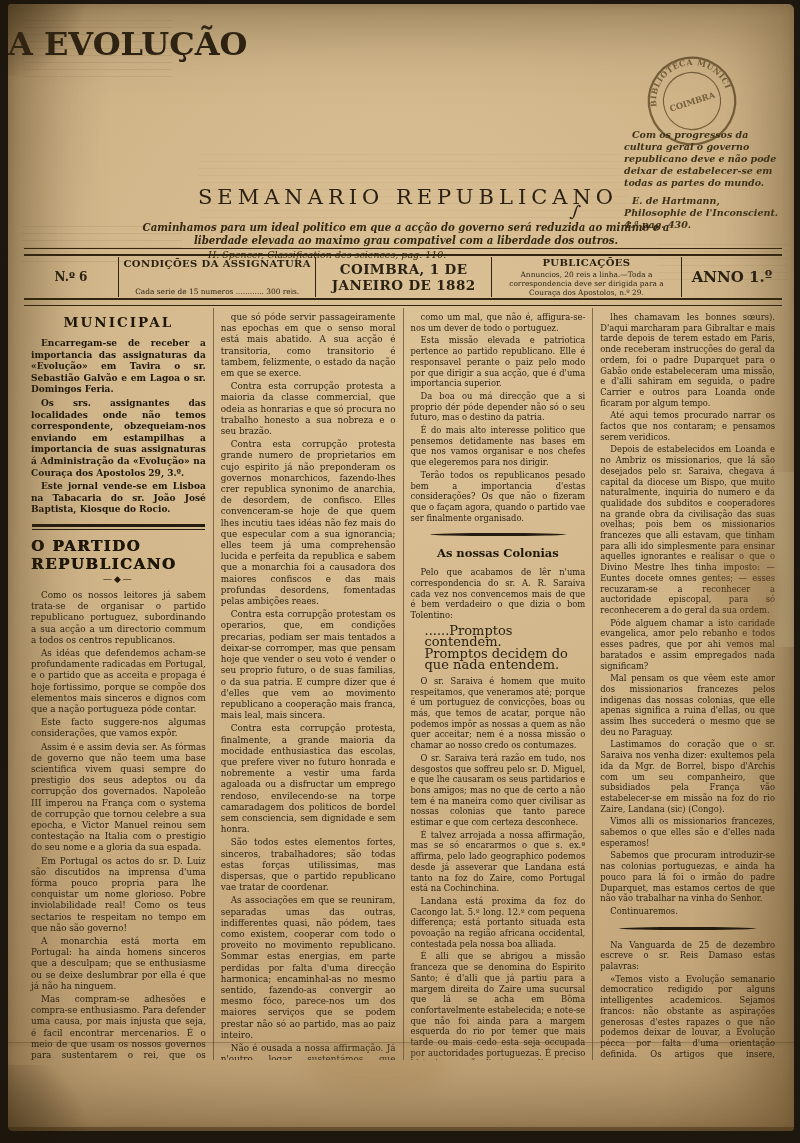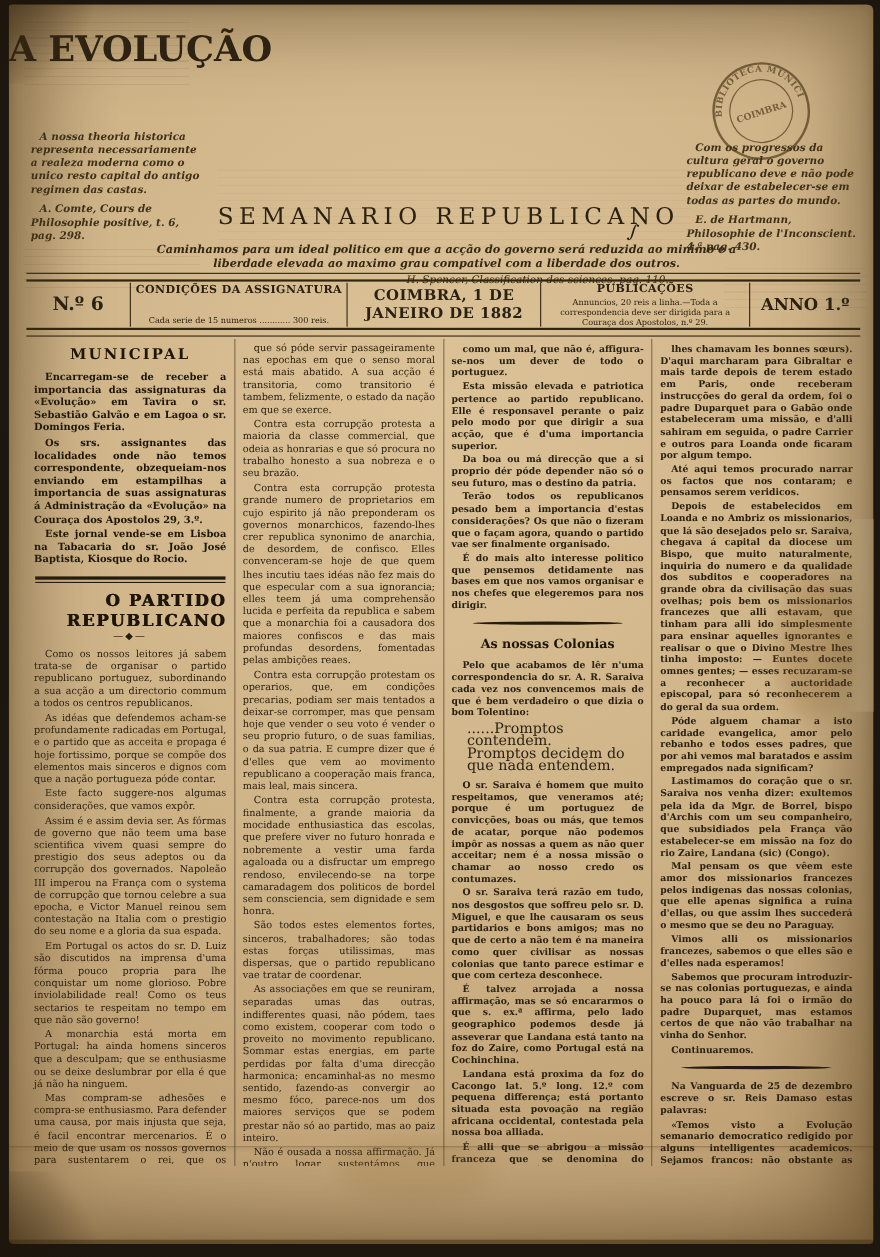--- a/index.html
+++ b/index.html
@@ -36,70 +36,66 @@
   .note{color:#3e3019;}
   .note.left{left:20px;top:94px;}
   .note.right{right:14px;top:104px;}
   .note p{margin:0 0 6px;text-indent:8px;font-weight:bold;}
   .note .src{font-weight:bold;}
   .subtitle{position:absolute;top:160px;left:180px;width:440px;margin:0;text-align:center;
     font-size:21px;font-weight:normal;letter-spacing:5px;color:#2b2113;}
   .flourish{position:absolute;left:563px;top:176px;font-size:17px;transform:rotate(14deg);color:#2b2113;}
   .motto{position:absolute;top:196px;left:118px;width:560px;margin:0;text-align:center;
     font-style:italic;font-weight:bold;font-size:10.2px;line-height:13px;color:#332712;}
-  .motto-src{position:absolute;top:224px;left:200px;width:400px;margin:0;text-align:right;
+  .motto-src{position:absolute;top:224px;left:200px;width:400px;margin:0;text-align:left;
     font-style:italic;font-size:9.5px;color:#332712;}
   .stamp{position:absolute;right:56px;top:30px;width:92px;height:92px;color:#5f4a29;opacity:.8;transform:rotate(-18deg);}
 
   .inner{position:absolute;left:16px;right:12px;top:244px;}
   .dbl-a{height:5px;border-top:1px solid #31250f;border-bottom:2px solid #31250f;}
   .dbl-b{height:5px;border-top:2px solid #31250f;border-bottom:1px solid #31250f;margin-bottom:2px;}
   .dateline{display:flex;align-items:stretch;height:40px;margin:1px 0;}
   .dl-cell{display:flex;flex-direction:column;justify-content:center;text-align:center;padding:1px 4px;}
   .dl-cell + .dl-cell{border-left:1px solid #31250f;}
-  .dl-issue{width:86px;font-size:17px;font-weight:bold;justify-content:center;}
+  .dl-issue{width:86px;font-size:12px;font-weight:bold;justify-content:center;}
   .dl-sub{flex:1.3;justify-content:space-between;}
   .dl-date{flex:1.15;font-size:13.5px;font-weight:bold;letter-spacing:.4px;justify-content:center;}
   .dl-pub{flex:1.25;}
   .dl-year{width:92px;font-size:15px;font-weight:bold;justify-content:center;}
   .dl-head{font-size:10px;font-weight:bold;letter-spacing:.4px;}
   .dl-body{font-size:7.4px;line-height:9px;margin-top:2px;}
 
   .cols{display:flex;height:752px;overflow:hidden;margin-top:2px;}
   .col{flex:1;padding:4px 7px 0;overflow:hidden;}
   .col + .col{border-left:1px solid rgba(56,42,22,.55);}
   .blk{margin:0 0 2px;}
   .p{font-size:8.8px;line-height:11.2px;text-align:justify;text-indent:10px;}
   .pb{font-size:9px;line-height:11.6px;text-align:justify;text-indent:10px;font-weight:bold;color:#1d1609;}
-  .tight .p{font-size:8.4px;line-height:10.7px;font-weight:bold;}
+  .tight .p{font-size:8.4px;line-height:10.7px;}
   .h-section{text-align:center;font-weight:bold;font-size:13.5px;letter-spacing:2px;margin:2px 0 8px;color:#1d1609;}
-  .h-article{text-align:right;font-weight:bold;font-size:15px;letter-spacing:1.5px;margin:9px 0 1px;color:#1d1609;text-shadow:.6px 0 0 #1d1609;}
+  .h-article{text-align:left;font-weight:bold;font-size:15px;letter-spacing:1.5px;margin:9px 0 1px;color:#1d1609;text-shadow:.6px 0 0 #1d1609;}
   .h-sub{text-align:center;font-weight:bold;font-size:11.5px;margin:6px 0 7px;color:#1d1609;}
   .orn{text-align:center;font-size:9px;letter-spacing:2px;margin:0 0 6px;color:#241b0c;}
   .rule-thick{position:relative;height:3px;background:#241c10;margin:8px 1px 10px;}
   .rule-thick::after{content:"";position:absolute;left:0;right:0;top:5px;height:1px;background:#241c10;}
   .rule-taper{height:3px;width:78%;margin:10px auto 10px;background:#241c10;border-radius:50%;}
   .verse{font-size:13px;line-height:11.5px;white-space:pre-line;padding-left:14px;margin:4px 0 5px;}
 </style>
 </head>
 <body>
 
 <div class="stage">
   <div class="paper">
 
     <div class="ghost g1"></div>
     <div class="ghost g2"></div>
     <div class="ghost g3"></div>
     <div class="ghost g4"></div>
 
     <div class="masthead">
-      <div class="note left">
-        <p>A nossa theoria historica representa necessariamente a realeza moderna como o unico resto capital do antigo regimen das castas.</p>
-        <p class="src">A. Comte, Cours de Philosophie positive, t. 6, pag. 298.</p>
-      </div>
 
       <h1 class="news-title">A EVOLUÇÃO</h1>
 
       <div class="stamp">
         <svg width="92" height="92" viewBox="0 0 100 100">
           <circle cx="50" cy="50" r="47" fill="none" stroke="currentColor" stroke-width="2.4"></circle>
           <circle cx="50" cy="50" r="31" fill="none" stroke="currentColor" stroke-width="1.2"></circle>
           <defs>
               <path id="stArc" d="M 11,50 a 39,39 0 1 1 78,0"></path>
             </defs>
@@ -162,41 +158,41 @@
             <div class="blk p">Contra esta corrupção protestam os operarios, que, em condições precarias, podiam ser mais tentados a deixar-se corromper, mas que pensam hoje que vender o seu voto é vender o seu proprio futuro, o de suas familias, o da sua patria. E cumpre dizer que é d'elles que vem ao movimento republicano a cooperação mais franca, mais leal, mais sincera.</div>
             <div class="blk p">Contra esta corrupção protesta, finalmente, a grande maioria da mocidade enthusiastica das escolas, que prefere viver no futuro honrada e nobremente a vestir uma farda agaloada ou a disfructar um emprego rendoso, envilecendo-se na torpe camaradagem dos politicos de bordel sem consciencia, sem dignidade e sem honra.</div>
             <div class="blk p">São todos estes elementos fortes, sinceros, trabalhadores; são todas estas forças utilissimas, mas dispersas, que o partido republicano vae tratar de coordenar.</div>
             <div class="blk p">As associações em que se reuniram, separadas umas das outras, indifferentes quasi, não pódem, taes como existem, cooperar com todo o proveito no movimento republicano. Sommar estas energias, em parte perdidas por falta d'uma direcção harmonica; encaminhal-as no mesmo sentido, fazendo-as convergir ao mesmo fóco, parece-nos um dos maiores serviços que se podem prestar não só ao partido, mas ao paiz inteiro.</div>
             <div class="blk p">Não é ousada a nossa affirmação. Já n'outro logar sustentámos que propagar as ideias republicanas era cumprir um dever de patriotismo. Nas nações como a nossa, á qual o curso infallivel dos acontecimentos ha de impôr n'um futuro proximo o governo republicano, demonstrar as vantagens de tal instituição, evitando que o paiz receba o seu estabelecimento</div>
           </div>
         <div class="col tight">
             <div class="blk p">como um mal, que não é, affigura-se-nos um dever de todo o portuguez.</div>
             <div class="blk p">Esta missão elevada e patriotica pertence ao partido republicano. Elle é responsavel perante o paiz pelo modo por que dirigir a sua acção, que é d'uma importancia superior.</div>
             <div class="blk p">Da boa ou má direcção que a si proprio dér póde depender não só o seu futuro, mas o destino da patria.</div>
+            <div class="blk p">É do mais alto interesse politico que pensemos detidamente nas bases em que nos vamos organisar e nos chefes que elegeremos para nos dirigir.</div>
             <div class="blk p">Terão todos os republicanos pesado bem a importancia d'estas considerações? Os que não o fizeram que o façam agora, quando o partido vae ser finalmente organisado.</div>
-            <div class="blk p">É do mais alto interesse politico que pensemos detidamente nas bases em que nos vamos organisar e nos chefes que elegeremos para nos dirigir.</div>
             <div class="blk rule-taper"></div>
             <div class="blk h-sub">As nossas Colonias</div>
             <div class="blk p">Pelo que acabamos de lêr n'uma correspondencia do sr. A. R. Saraiva cada vez nos convencemos mais de que é bem verdadeiro o que dizia o bom Tolentino:</div>
             <div class="blk verse">......Promptos contendem.
 Promptos decidem do que nada entendem.</div>
             <div class="blk p">O sr. Saraiva é homem que muito respeitamos, que veneramos até; porque é um portuguez de convicções, boas ou más, que temos de acatar, porque não podemos impôr as nossas a quem as não quer acceitar; nem é a nossa missão o chamar ao nosso credo os contumazes.</div>
             <div class="blk p">O sr. Saraiva terá razão em tudo, nos desgostos que soffreu pelo sr. D. Miguel, e que lhe causaram os seus partidarios e bons amigos; mas no que de certo a não tem é na maneira como quer civilisar as nossas colonias que tanto parece estimar e que com certeza desconhece.</div>
             <div class="blk p">É talvez arrojada a nossa affirmação, mas se só encararmos o que s. ex.ª affirma, pelo lado geographico podemos desde já asseverar que Landana está tanto na foz do Zaire, como Portugal está na Cochinchina.</div>
             <div class="blk p">Landana está proxima da foz do Cacongo lat. 5.º long. 12.º com pequena differença; está portanto situada esta povoação na região africana occidental, contestada pela nossa boa alliada.</div>
             <div class="blk p">É alli que se abrigou a missão franceza que se denomina do Espirito Santo; é d'alli que já partiu para a margem direita do Zaire uma sucursal que lá se acha em Bôma confortavelmente estabelecida; e note-se que não foi ainda para a margem esquerda do rio por temer que mais tarde ou mais cedo esta seja occupada por auctoridades portuguezas. É preciso historiar a razão d'este procedimento.</div>
             <div class="blk p">Em Portugal, em que pese ao sr. Saraiva, não se admittem congregações religiosas. O sr. Carrier que esteve em Portugal, no seminario de Santarem, o seu superior o padre Duparquet e mais alguns que então eram lazaristas, e mais tarde passaram para a ordem do Espirito Santo, foram d'aqui expulsos com as boas irmãs da caridade, que muito respeitamos, (apesar de admirarmos o ar seraphico com que os nossos bons padres</div>
           </div>
         <div class="col tight">
             <div class="blk p">lhes chamavam les bonnes sœurs). D'aqui marcharam para Gibraltar e mais tarde depois de terem estado em Paris, onde receberam instrucções do geral da ordem, foi o padre Duparquet para o Gabão onde estabeleceram uma missão, e d'alli sahiram em seguida, o padre Carrier e outros para Loanda onde ficaram por algum tempo.</div>
             <div class="blk p">Até aqui temos procurado narrar os factos que nos contaram; e pensamos serem veridicos.</div>
             <div class="blk p">Depois de estabelecidos em Loanda e no Ambriz os missionarios, que lá são desejados pelo sr. Saraiva, chegava á capital da diocese um Bispo, que muito naturalmente, inquiria do numero e da qualidade dos subditos e cooperadores na grande obra da civilisação das suas ovelhas; pois bem os missionarios francezes que alli estavam, que tinham para alli ido simplesmente para ensinar aquelles ignorantes e realisar o que o Divino Mestre lhes tinha imposto: — Euntes docete omnes gentes; — esses recuzaram-se a reconhecer a auctoridade episcopal, para só reconhecerem a do geral da sua ordem.</div>
             <div class="blk p">Póde alguem chamar a isto caridade evangelica, amor pelo rebanho e todos esses padres, que por ahi vemos mal baratados e assim empregados nada significam?</div>
+            <div class="blk p">Mal pensam os que vêem este amor dos missionarios francezes pelos indigenas das nossas colonias, que elle apenas significa a ruina d'ellas, ou que assim lhes succederá o mesmo que se deu no Paraguay.</div>
             <div class="blk p">Lastimamos do coração que o sr. Saraiva nos venha dizer: exultemos pela ida da Mgr. de Borrel, bispo d'Archis com um seu companheiro, que subsidiados pela França vão estabelecer-se em missão na foz do rio Zaire, Landana (sic) (Congo).</div>
-            <div class="blk p">Mal pensam os que vêem este amor dos missionarios francezes pelos indigenas das nossas colonias, que elle apenas significa a ruina d'ellas, ou que assim lhes succederá o mesmo que se deu no Paraguay.</div>
             <div class="blk p">Vimos alli os missionarios francezes, sabemos o que elles são e d'elles nada esperamos!</div>
             <div class="blk p">Sabemos que procuram introduzir-se nas colonias portuguezas, e ainda ha pouco para lá foi o irmão do padre Duparquet, mas estamos certos de que não vão trabalhar na vinha do Senhor.</div>
             <div class="blk p">Continuaremos.</div>
             <div class="blk rule-taper"></div>
             <div class="blk p">Na Vanguarda de 25 de dezembro escreve o sr. Reis Damaso estas palavras:</div>
             <div class="blk p">«Temos visto a Evolução semanario democratico redigido por alguns intelligentes academicos. Sejamos francos: não obstante as aspirações generosas d'estes rapazes o que não podemos deixar de louvar, a Evolução pécca por falta d'uma orientação definida. Os artigos que insere, ordinariamente bem escriptos, tem pontos de vista falsos, o que não admira, se attendermos á pouca experiencia d'estes mancebos que se filiam no partido republicano, e á sua instrucção metaphysica. A universidade de Coimbra carece de grandes reformas. Os livros por que alli se estuda ainda hoje, são os mesmos porque se estudava ha muitos annos, ao passo que todos os dias novas faiscas nos vem alumiar o espirito fóra da academia. É triste, é doloroso realmente, termos ainda entre nós a faculdade de theologia. Que pódem os rapazes avançar em contacto com os padres, ouvindo as lições estupidas dos theologos?»</div>
           </div>
       </div>
     </div>
 

